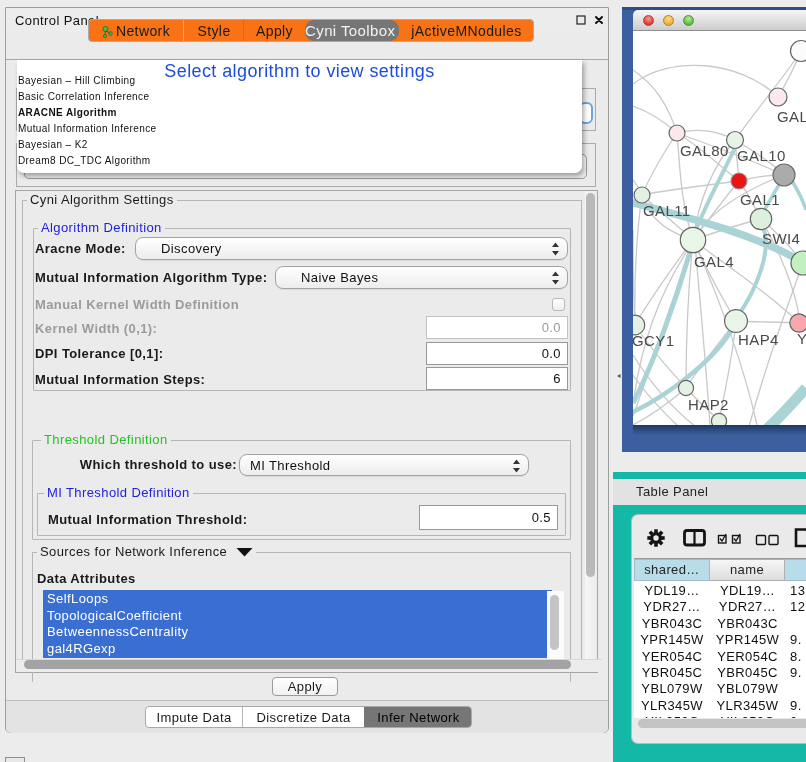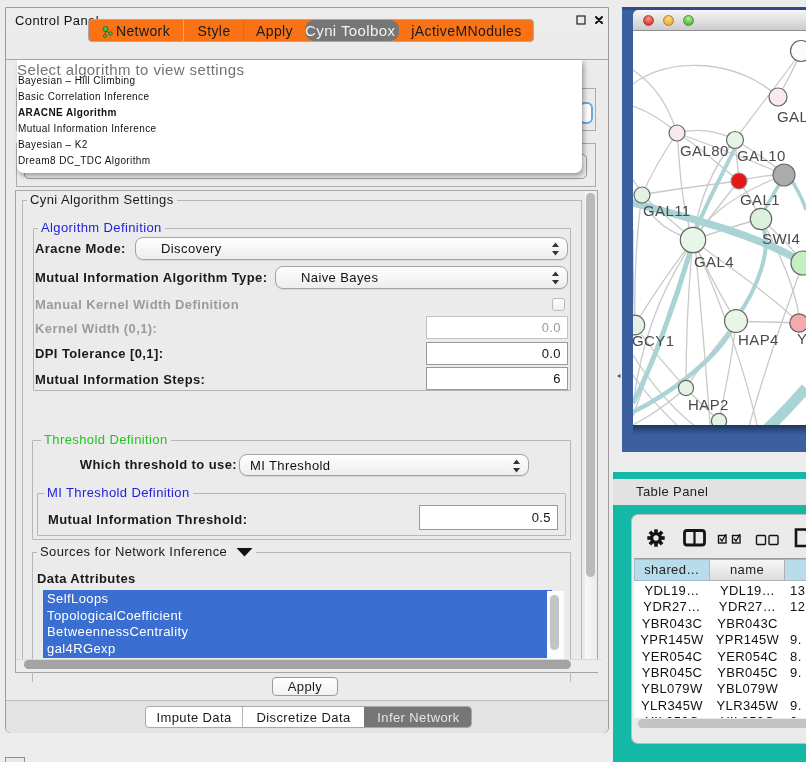--- a/index.html
+++ b/index.html
@@ -125,25 +125,25 @@
 
   <div class="abs" style="left:10px; top:651px; width:586px; height:13px; background:#ececec; border-top:1px solid #d8d8d8;"></div>
   <div class="abs" style="left:18px; top:652px; width:547px; height:9px; background:#a3a3a3; border-radius:5px;"></div>
 
   <div class="abs n13" style="left:266px; top:669px; width:66px; height:19px; background:linear-gradient(#ffffff,#f1f1f1); border:1px solid #9a9a9a; border-radius:4px; text-align:center; line-height:17px;">Apply</div>
 
   <div class="abs" style="left:0; top:692px; width:100%; height:33px; background:#e3e3e3; border-top:1px solid #bdbdbd; border-radius:0 0 5px 5px;"></div>
   <div class="abs" style="left:139px; top:698px; width:327px; height:22px; background:#fff; border:1px solid #a9a9a9; border-radius:4px; overflow:hidden;">
     <div class="abs n13" style="left:0; top:0; width:97px; height:100%; line-height:21px; text-align:center; border-right:1px solid #b5b5b5;">Impute Data</div>
     <div class="abs n13" style="left:98px; top:0; width:119px; height:100%; line-height:21px; text-align:center;">Discretize Data</div>
-    <div class="abs n13" style="left:218px; top:0; width:109px; height:100%; line-height:21px; text-align:center; background:#767676; color:#e5e5e5;">Infer Network</div>
+    <div class="abs n13" style="left:218px; top:0; width:109px; height:100%; line-height:21px; text-align:center; background:#767676; color:#000000;">Infer Network</div>
   </div>
 
   <div class="abs" style="left:11px; top:52px; width:565px; height:113px; background:#fff; border-radius:0 0 7px 7px; box-shadow:2px 3px 5px rgba(0,0,0,0.35); z-index:50;">
-    <div style="font-size:15px; color:#737373; padding-top:1px; height:13px;">Select algorithm to view settings</div>
+    <div style="font-size:18px; color:#1d4ed8; text-align:center; padding-top:1px; height:13px;">Select algorithm to view settings</div>
     <div style="font-size:10px; color:#111; line-height:16px; padding-left:1px;">Bayesian – Hill Climbing<br>Basic Correlation Inference<br><b>ARACNE Algorithm</b><br>Mutual Information Inference<br>Bayesian – K2<br>Dream8 DC_TDC Algorithm</div>
   </div>
 </div>
 
 <svg class="abs" style="left:616px; top:373px;" width="5" height="6" viewBox="0 0 5 6">
     <path d="M4.5 1 L1 3 L4.5 5 Z" fill="#555"></path>
   </svg>
 
 <div class="abs" style="left:5px; top:757px; width:20px; height:12px; background:#e8e8e8; border:1.5px solid #8f8f8f;"></div>
 

